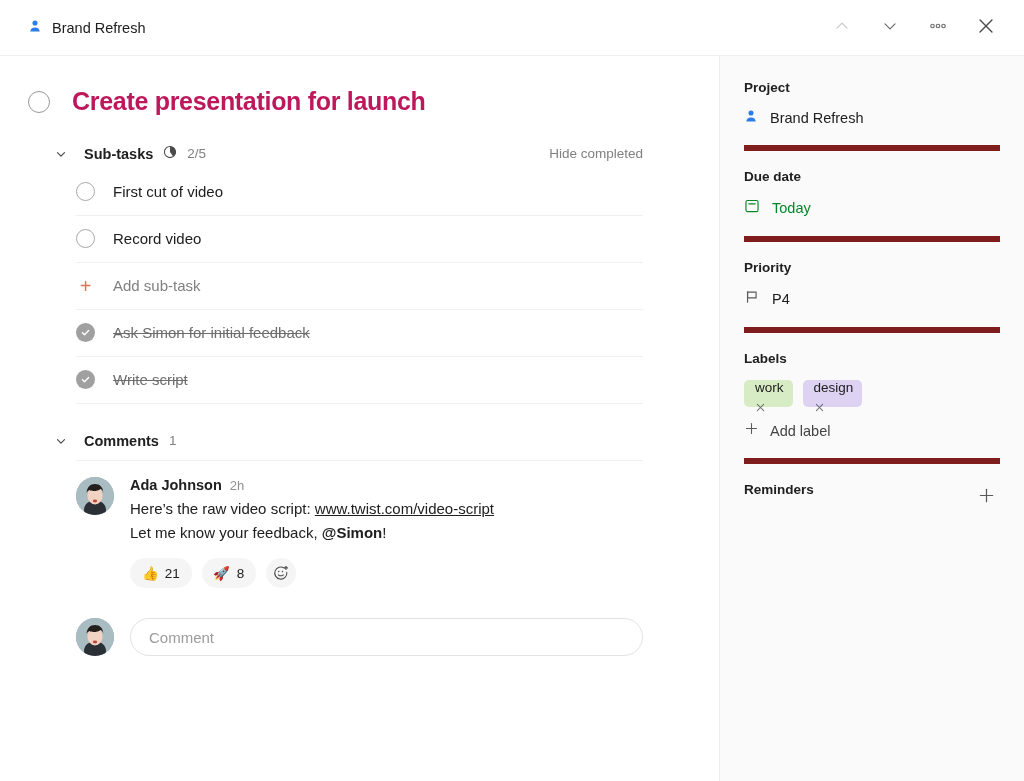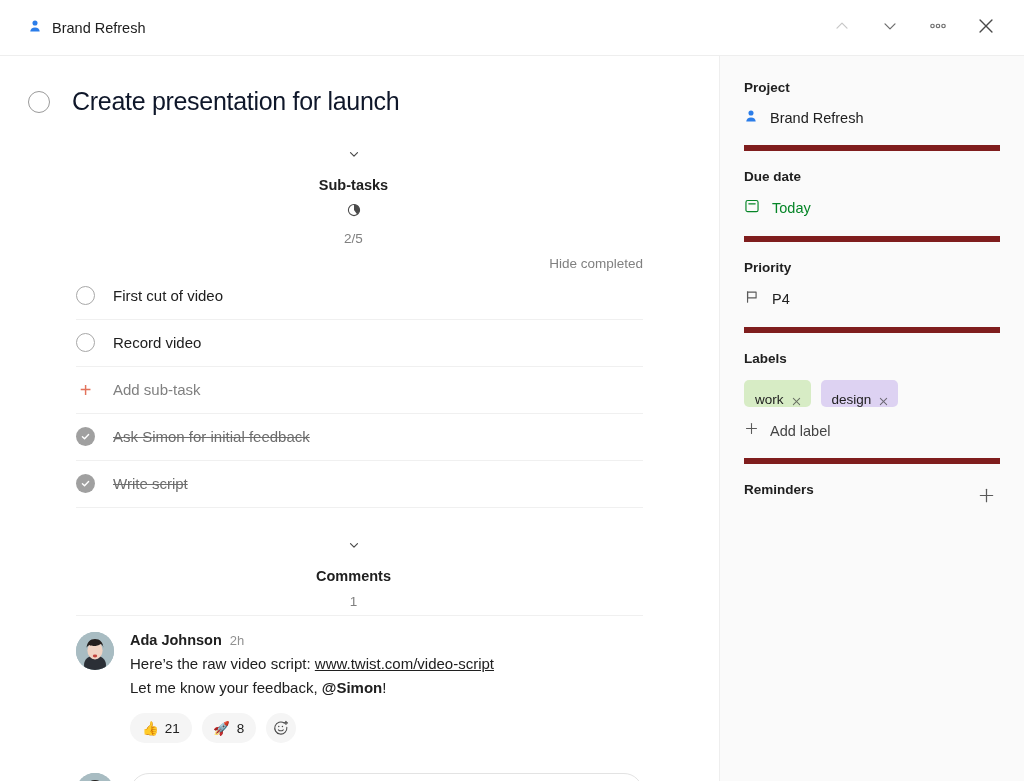--- a/index.html
+++ b/index.html
@@ -93,24 +93,24 @@
     height: 22px;
     border: 1.6px solid #9a9a9a;
     border-radius: 50%;
     margin-top: 5px;
     flex: none;
     cursor: pointer;
   }
 
   .task-title {
     font-size: 25px;
-    font-weight: normal;
+    font-weight: bold;
     letter-spacing: -0.3px;
     line-height: 1.22;
-    color: #0f172a;
+    color: #be185d;
   }
 
   
   .desc-row {
     display: flex;
     align-items: center;
     gap: 12px;
     padding: 6px 0 6px 48px;
     margin-bottom: 18px;
     cursor: text;
@@ -121,21 +121,20 @@
     color: #9b9b9b;
   }
 
   
   .section-head {
     display: flex;
     align-items: center;
     gap: 10px;
     padding-left: 20px;
     margin-bottom: 2px;
-    flex-direction: column;
   }
 
   .chevron-toggle {
     width: 26px;
     height: 26px;
     display: flex;
     align-items: center;
     justify-content: center;
     border-radius: 5px;
     flex: none;
@@ -379,25 +378,26 @@
     gap: 10px;
     flex-wrap: wrap;
     margin-bottom: 14px;
   }
 
   .label-pill {
     height: 27px;
     padding: 0 9px 0 11px;
     border-radius: 5px;
     display: flex;
-    align-items: flex-end;
+    align-items: flex-start;
     gap: 7px;
     font-size: 13.5px;
     color: #202020;
     cursor: pointer;
+    flex-direction: column;
   }
 
   .label-remove {
     display: flex;
     align-items: center;
     cursor: pointer;
     opacity: 0.65;
   }
 
   .add-label-row {

